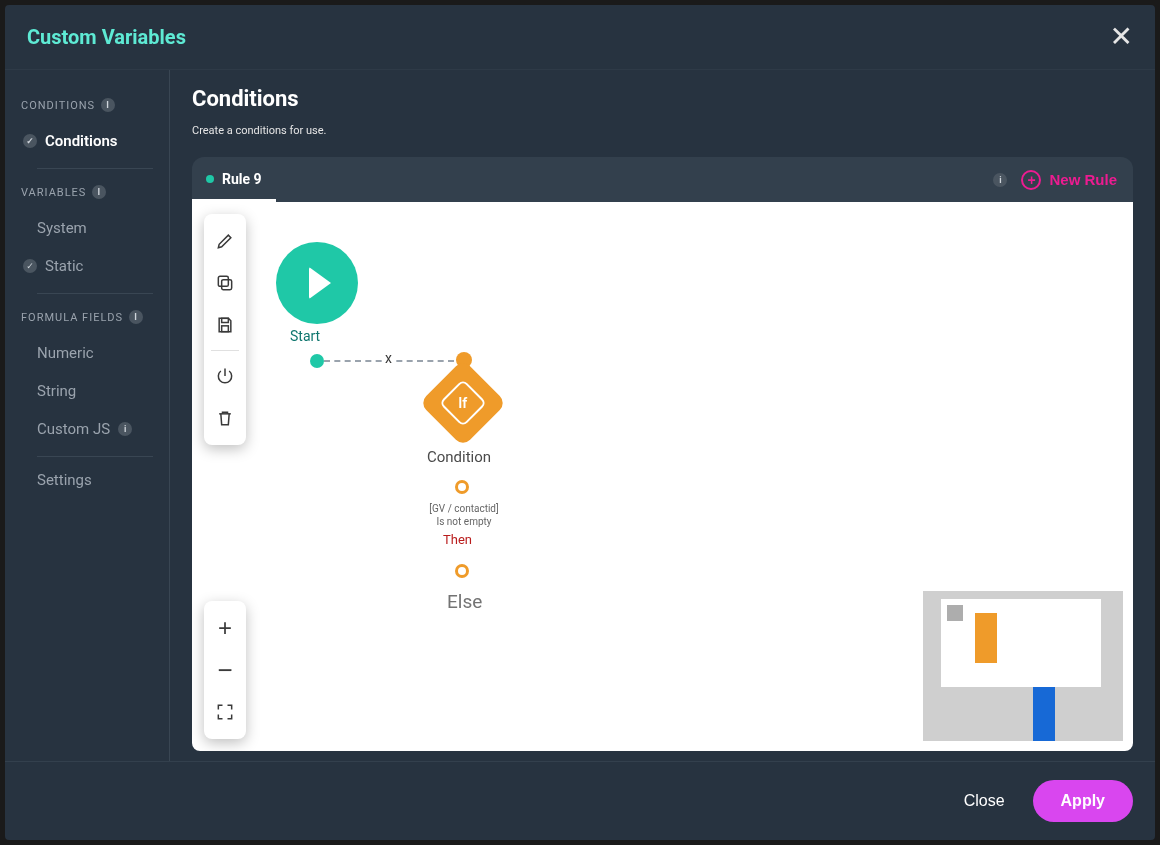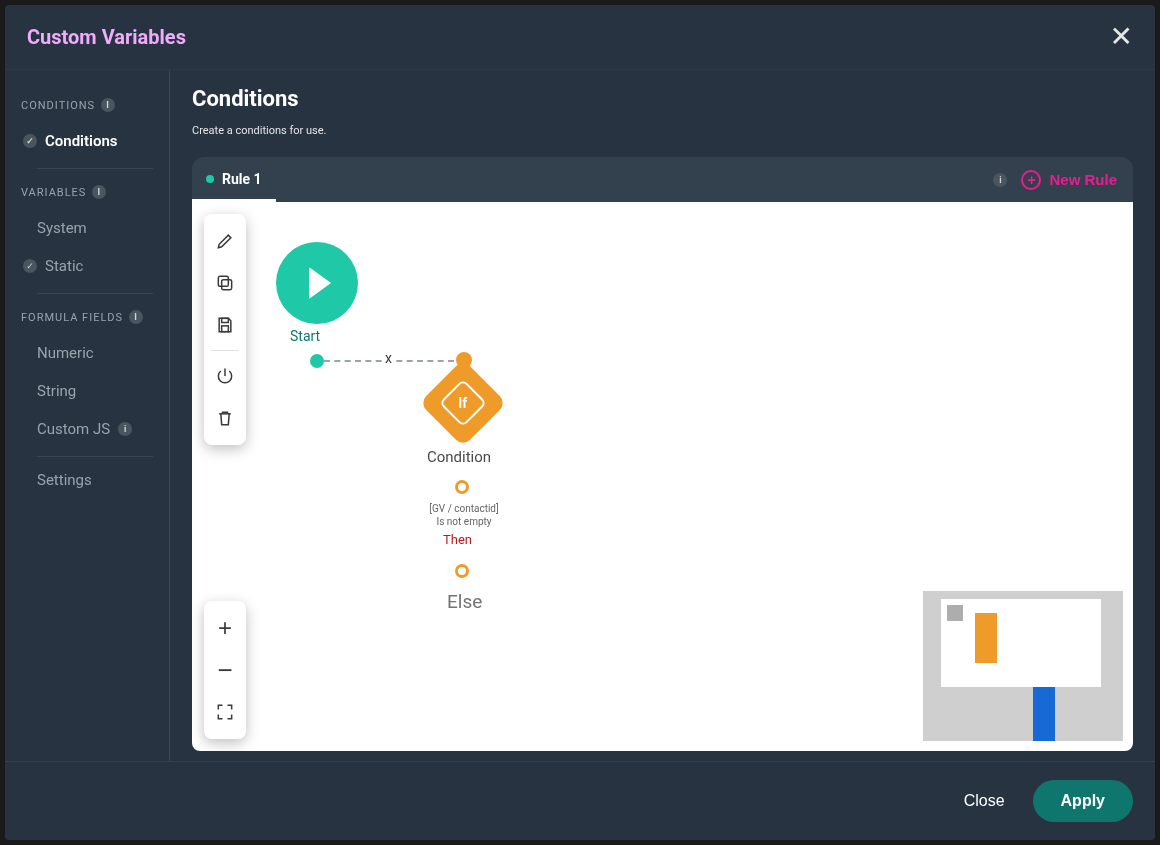--- a/index.html
+++ b/index.html
@@ -24,21 +24,21 @@
   .modal-header {
     display: flex;
     justify-content: space-between;
     align-items: center;
     padding: 18px 22px;
     border-bottom: 1px solid #2e3a47;
   }
   .modal-title {
     font-size: 20px;
     font-weight: 700;
-    color: #f0abfc;
+    color: #5eead4;
   }
   .close-x {
     font-size: 28px;
     color: #e6e6e6;
     cursor: pointer;
     background: none; border: none;
     line-height: 1;
   }
   
   .modal-body {
@@ -361,21 +361,21 @@
   }
   .btn-close-footer {
     background: none; border: none;
     color: #fff;
     font-size: 16px;
     cursor: pointer;
     padding: 10px 8px;
     margin-left: 36px;
   }
   .btn-apply {
-    background: #0f766e;
+    background: #d946ef;
     color: #fff;
     border: none;
     border-radius: 26px;
     font-size: 16px;
     font-weight: 600;
     padding: 12px 28px;
     cursor: pointer;
   }
   
   .ico { width: 20px; height: 20px; stroke: #3a3a3a; fill: none; stroke-width: 1.8; }
@@ -441,21 +441,21 @@
     </div>
 
     <div class="main">
       <div class="main-title">Conditions</div>
       <div class="main-sub">Create a conditions for use.</div>
 
       <div class="tabs-row">
         <div class="tabs-left">
           <div class="tab">
             <span class="tab-dot"></span>
-            <span>Rule 1</span>
+            <span>Rule 9</span>
           </div>
         </div>
         <div class="tabs-right">
           <span class="info-badge">i</span>
           <button class="new-rule-btn">
             <span class="plus-circle">+</span>
             <span>New Rule</span>
           </button>
         </div>
       </div>

